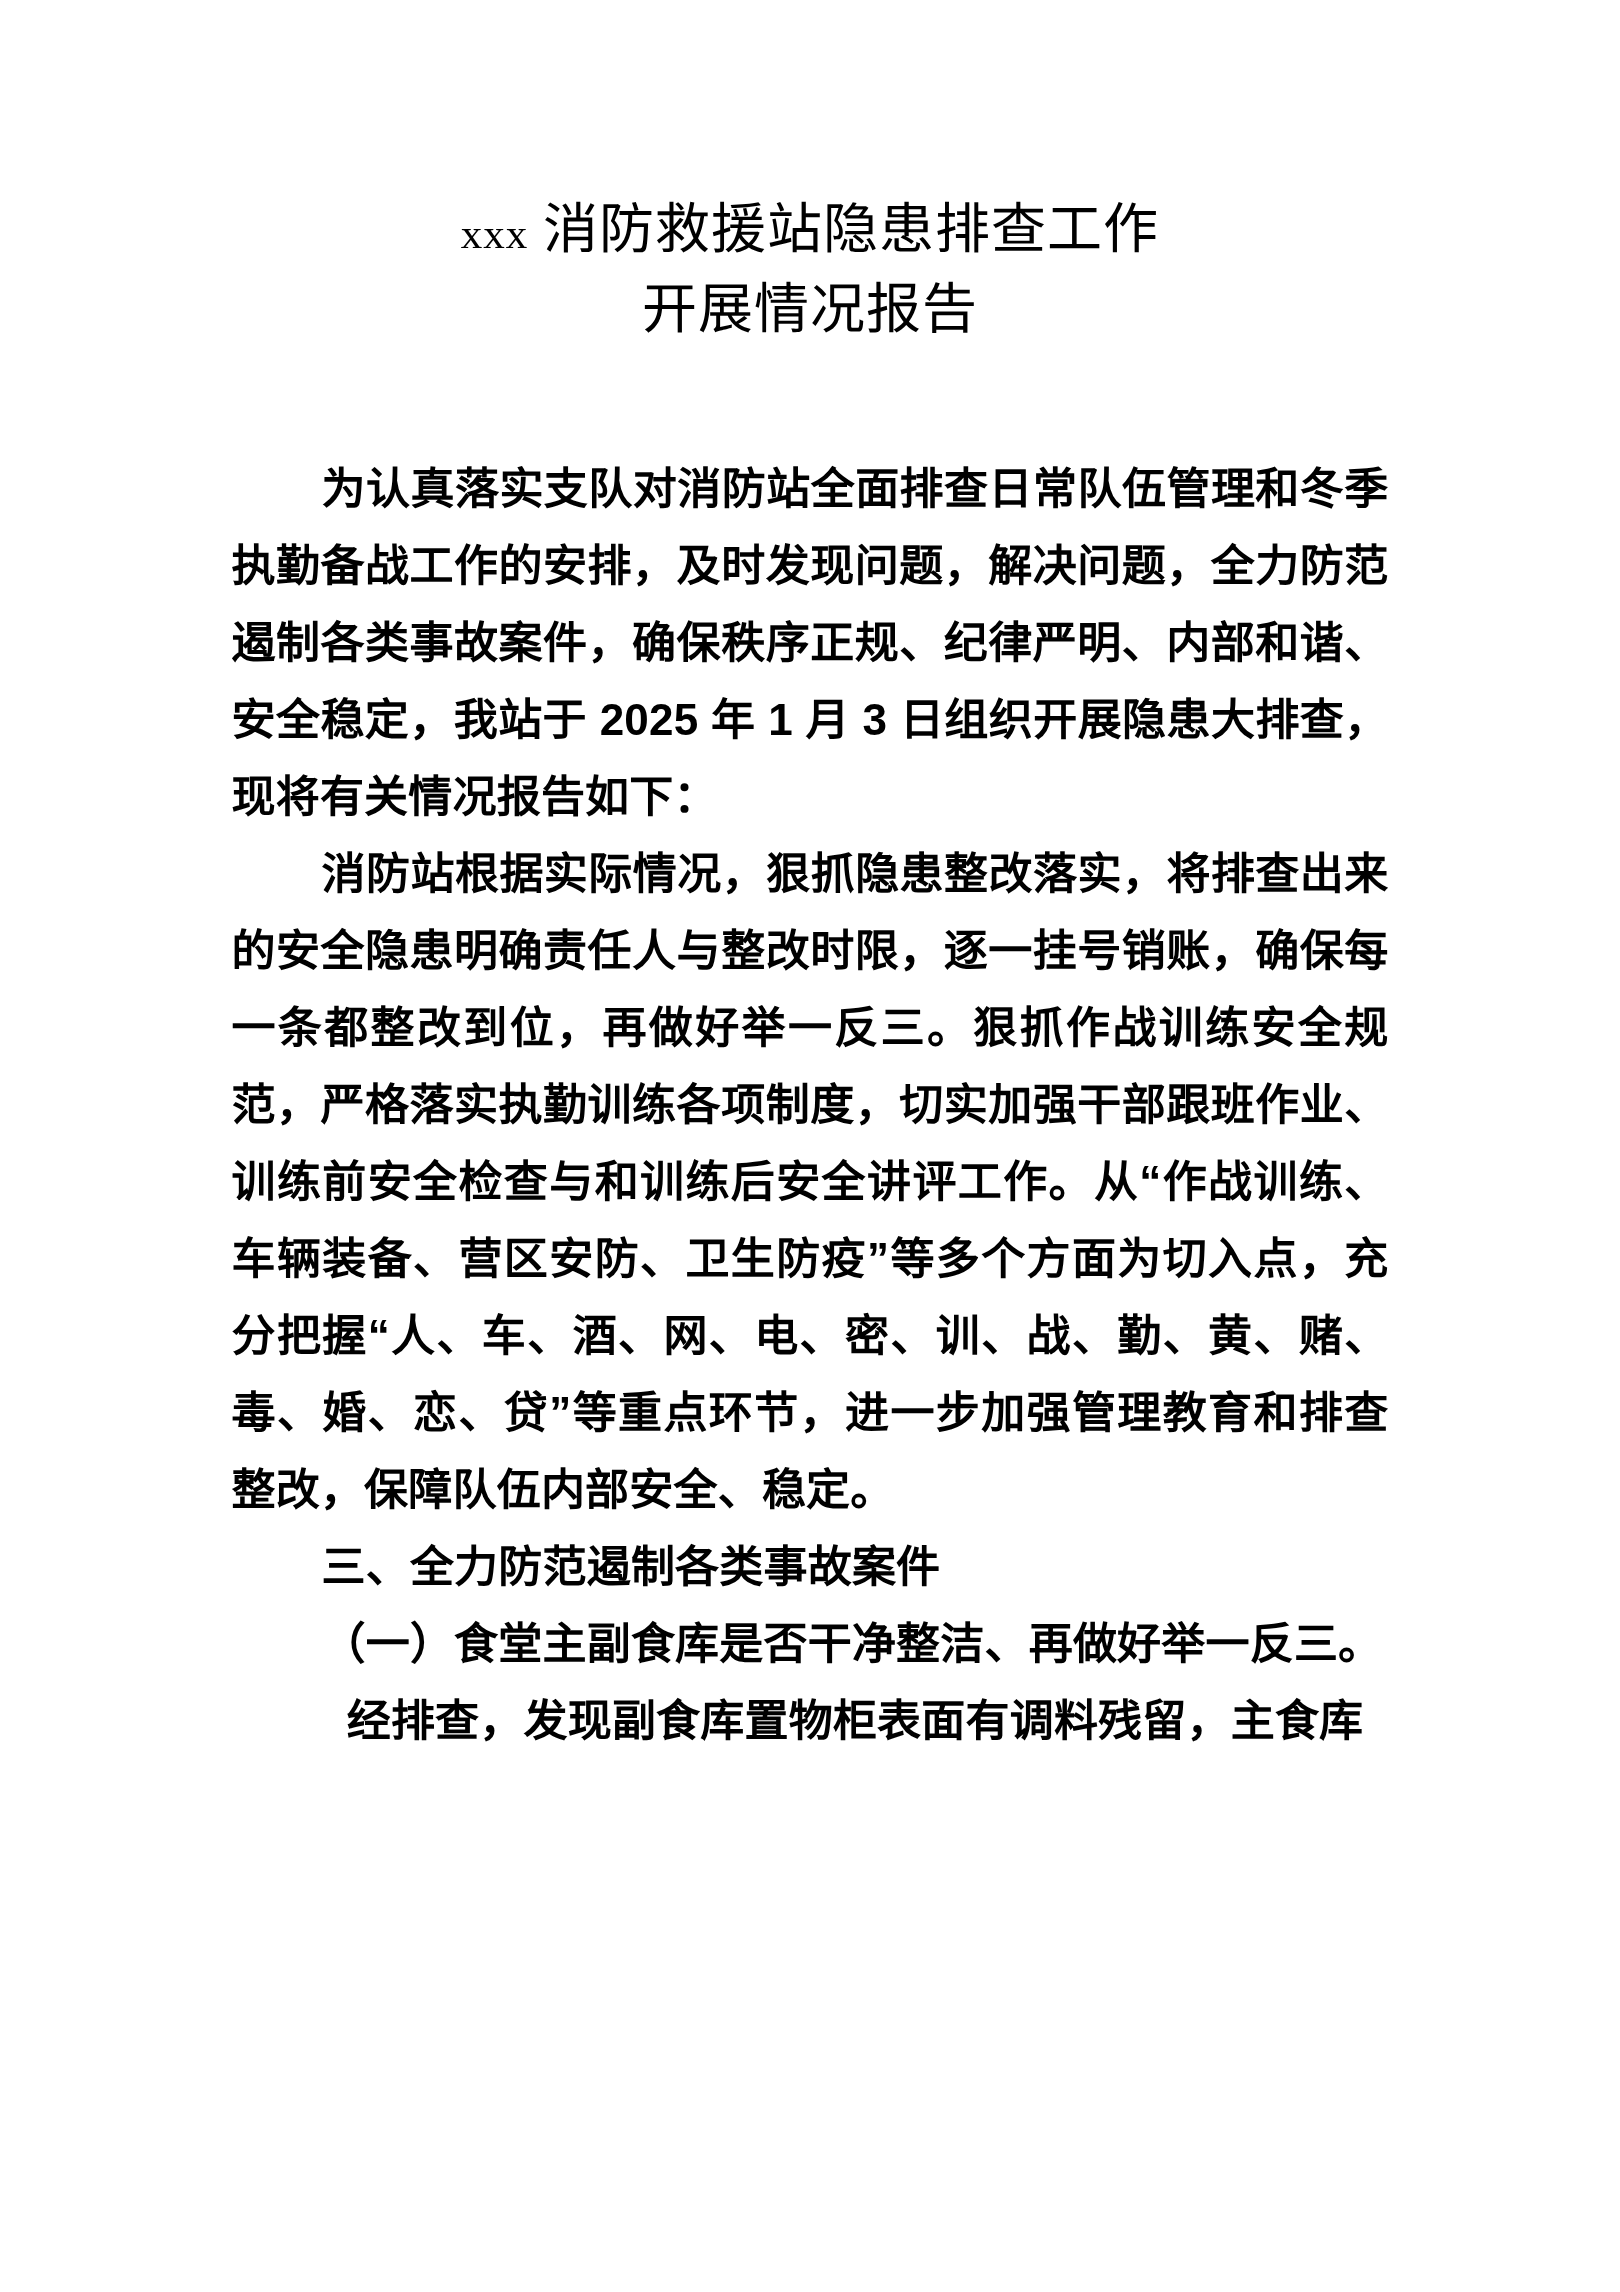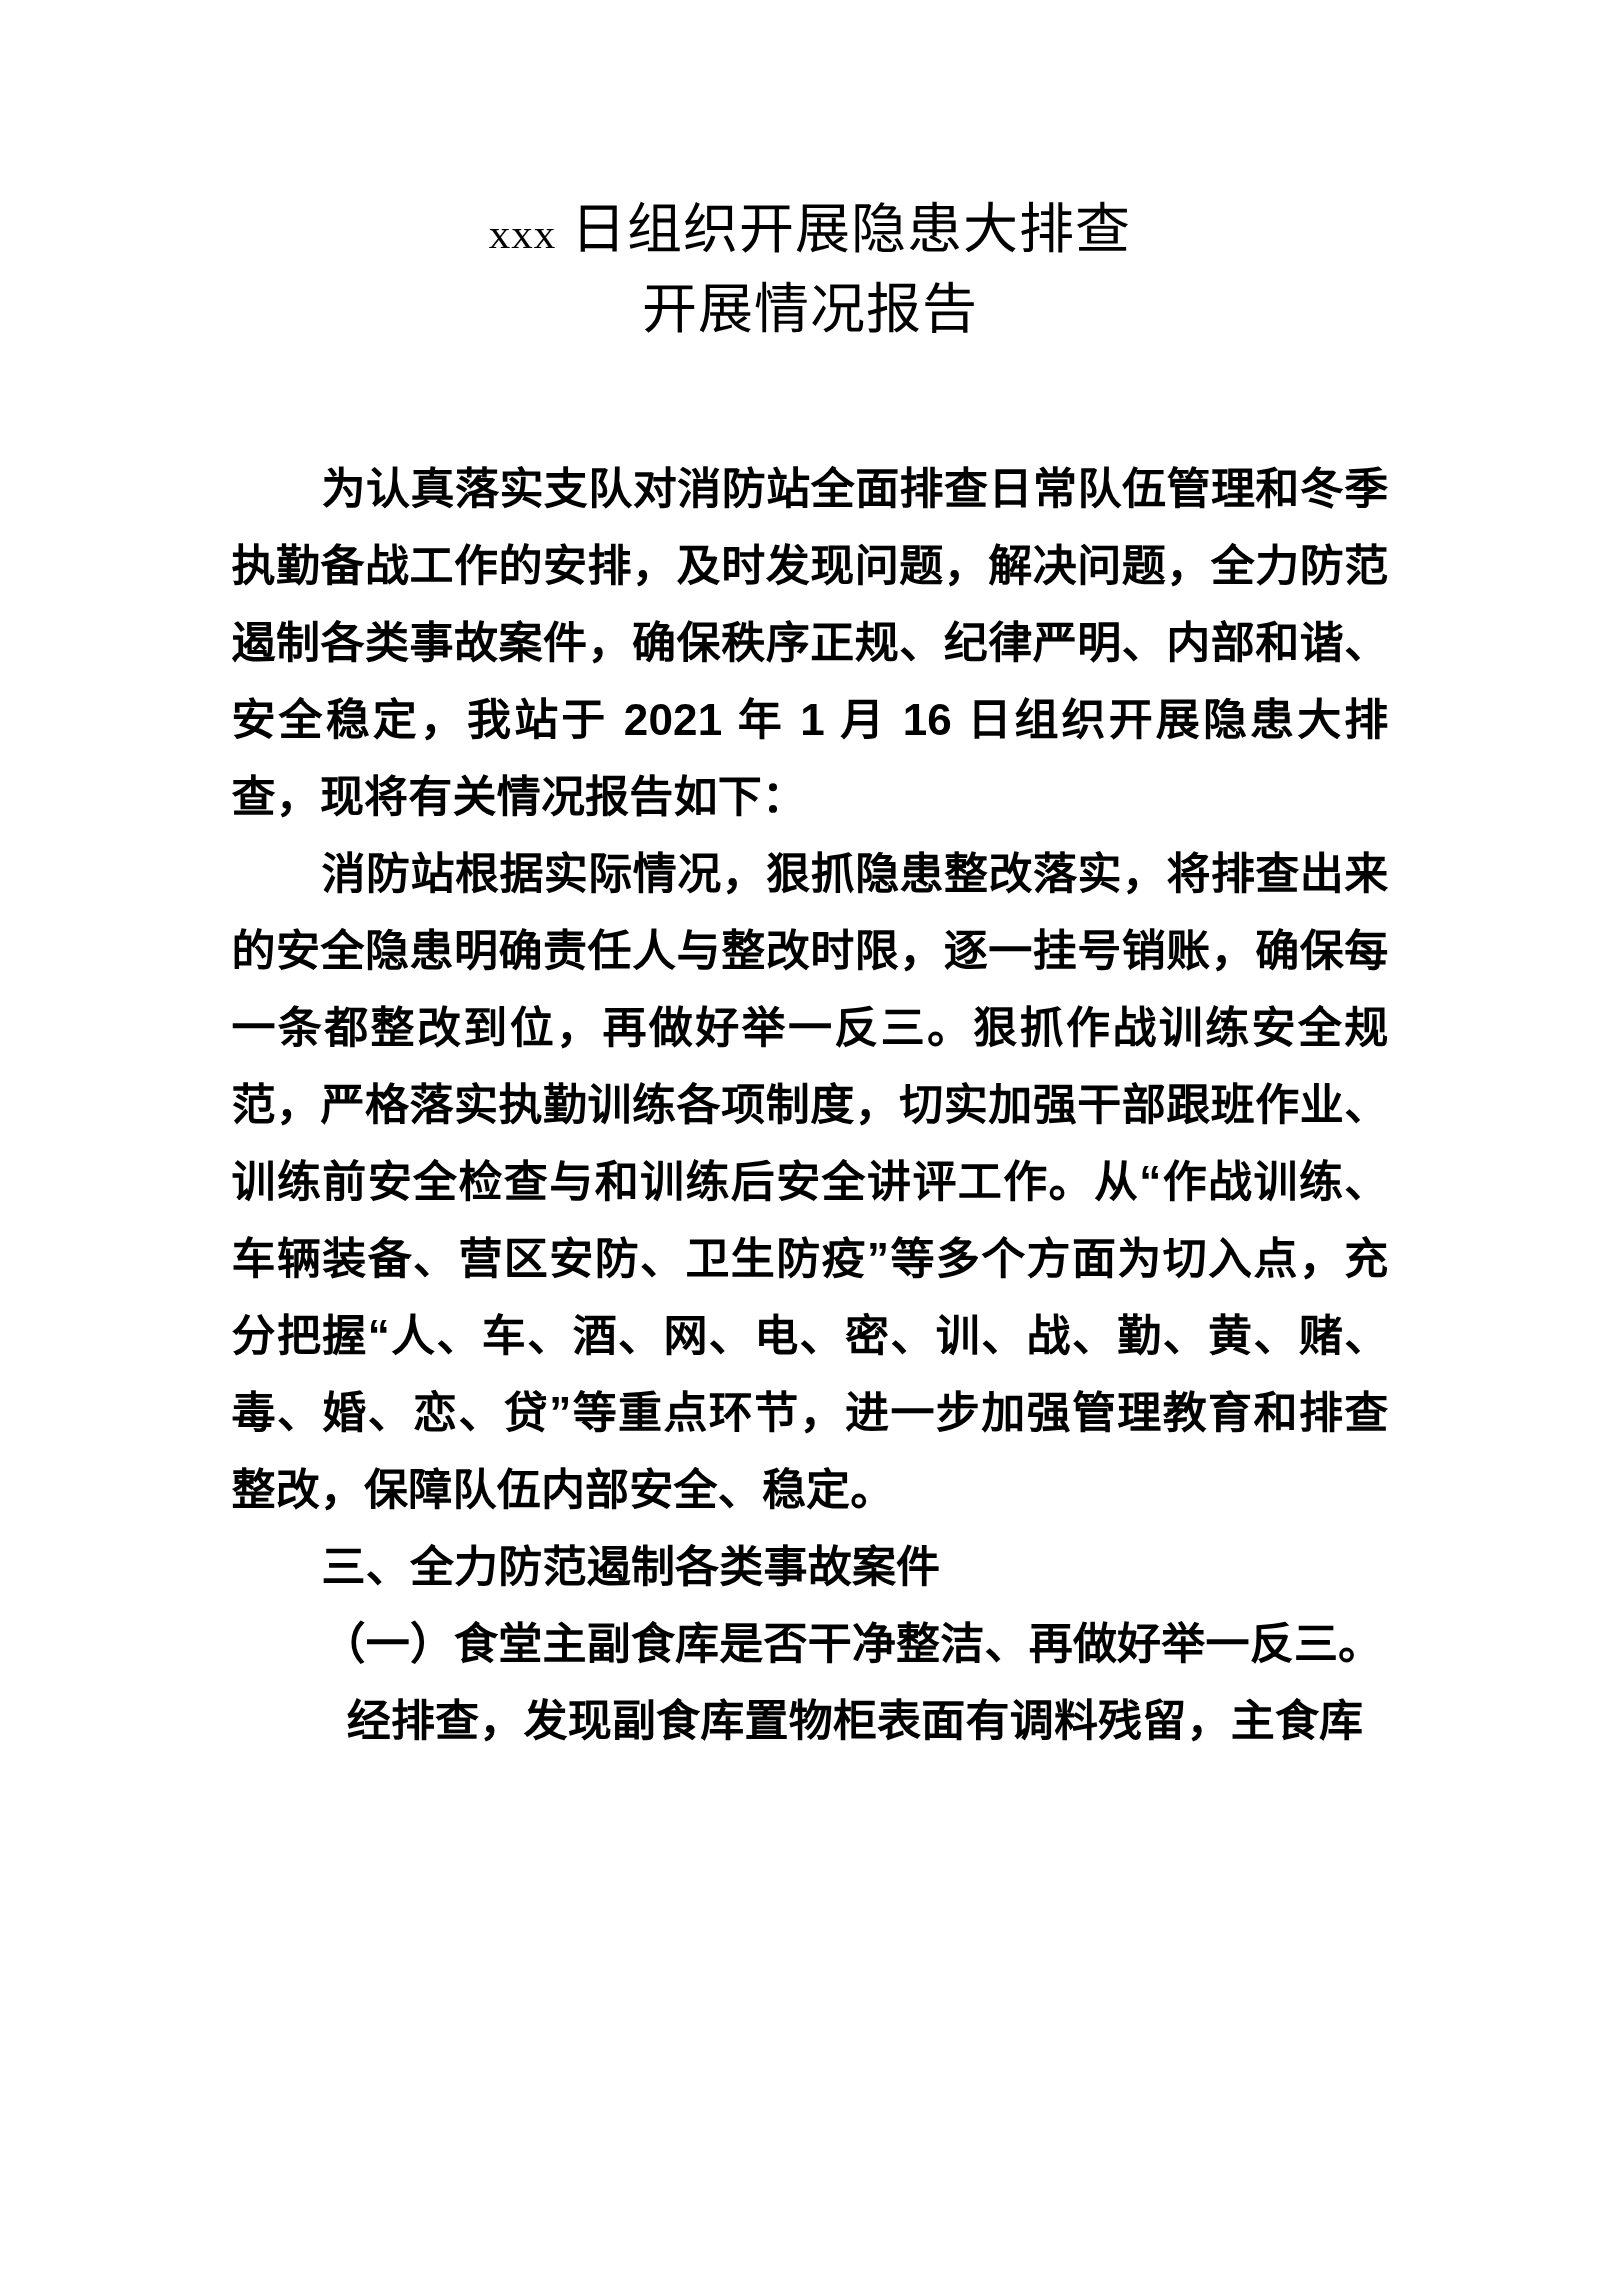--- a/index.html
+++ b/index.html
@@ -77,27 +77,27 @@
     text-align: center;
     text-justify: auto;
   }
 </style>
 </head>
 <body>
 
 <div class="page">
 
   <h1 class="doc-title">
-    <span class="title-line"><span class="latin">xxx</span><span> 日组织开展隐患大排查</span></span>
+    <span class="title-line"><span class="latin">xxx</span><span> 消防救援站隐患排查工作</span></span>
     <span class="title-line">开展情况报告</span>
   </h1>
 
   <div class="body-block">
 
-    <p class="para">为认真落实支队对消防站全面排查日常队伍管理和冬季执勤备战工作的安排，及时发现问题，解决问题，全力防范遏制各类事故案件，确保秩序正规、纪律严明、内部和谐、安全稳定，我站于 2021 年 1 月 16 日组织开展隐患大排查，现将有关情况报告如下：</p>
+    <p class="para">为认真落实支队对消防站全面排查日常队伍管理和冬季执勤备战工作的安排，及时发现问题，解决问题，全力防范遏制各类事故案件，确保秩序正规、纪律严明、内部和谐、安全稳定，我站于 2025 年 1 月 3 日组织开展隐患大排查，现将有关情况报告如下：</p>
 
 
     <p class="para">消防站根据实际情况，狠抓隐患整改落实，将排查出来的安全隐患明确责任人与整改时限，逐一挂号销账，确保每一条都整改到位，再做好举一反三。狠抓作战训练安全规范，严格落实执勤训练各项制度，切实加强干部跟班作业、训练前安全检查与和训练后安全讲评工作。从“作战训练、车辆装备、营区安防、卫生防疫”等多个方面为切入点，充分把握“人、车、酒、网、电、密、训、战、勤、黄、赌、毒、婚、恋、贷”等重点环节，进一步加强管理教育和排查整改，保障队伍内部安全、稳定。</p>
 
     <p class="para heading">三、全力防范遏制各类事故案件</p>
 
     <p class="para">（一）食堂主副食库是否干净整洁、再做好举一反三。</p>
 
     <p class="para short">经排查，发现副食库置物柜表面有调料残留，主食库</p>
 

